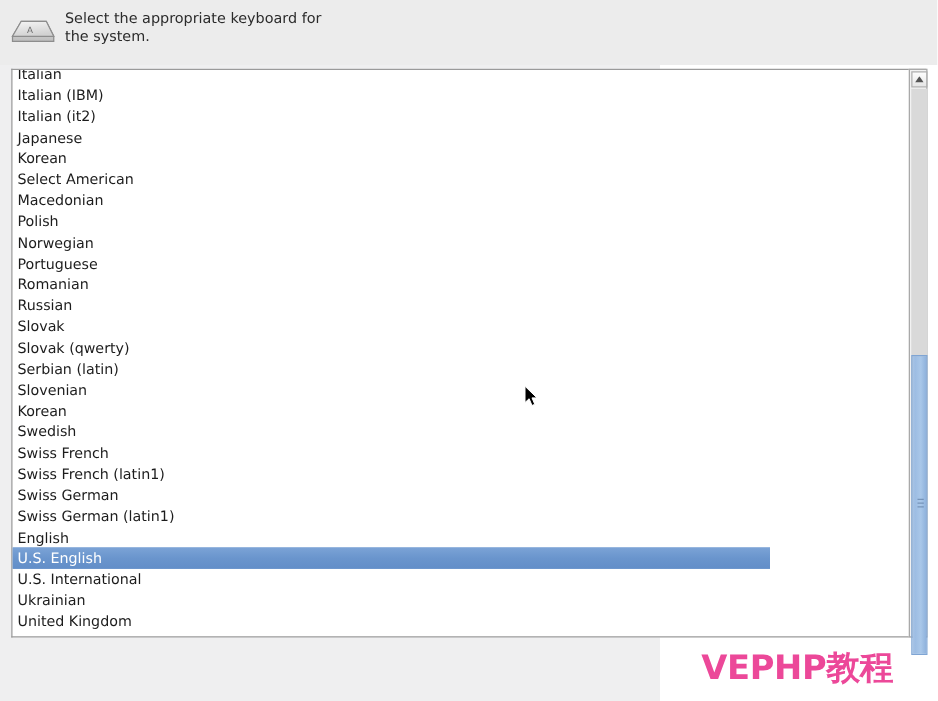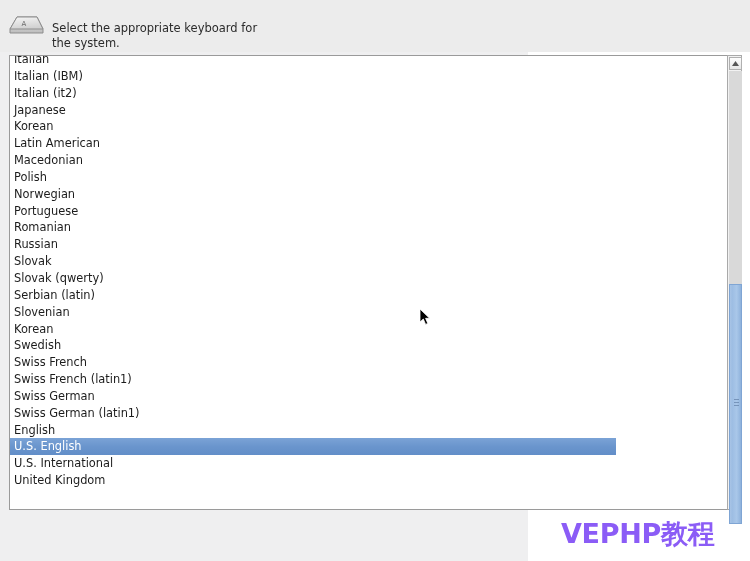--- a/index.html
+++ b/index.html
@@ -26,21 +26,21 @@
     align-items: flex-start;
   }
   #header-icon {
     width: 44px;
     height: 44px;
     margin: 2px 0 0 4px;
     flex: none;
     position: relative;
   }
   #header-text {
-    margin-top: 21px;
+    margin-top: 7px;
     margin-left: 4px;
     font-size: 11.5px;
     line-height: 15px;
     color: #2b2b2b;
   }
   #header-text div { white-space: pre; }
 
   
   #content-panel {
     position: absolute;
@@ -141,21 +141,21 @@
 
   
   #watermark {
     position: absolute;
     left: 561px;
     top: 516px;
     font-family: "DejaVu Sans", "Liberation Sans", sans-serif;
     font-weight: bold;
     font-size: 27px;
     letter-spacing: -0.3px;
-    color: #8b5cf6;
+    color: #ec4899;
     white-space: nowrap;
   }
 
   
   #cursor {
     position: absolute;
     left: 420px;
     top: 309px;
     width: 12px;
     height: 18px;
@@ -196,40 +196,41 @@
 
 <div id="content-panel"></div>
 
 <div id="listbox">
   <div id="list-scroll-area">
       <div class="list-item">Italian</div>
       <div class="list-item">Italian (IBM)</div>
       <div class="list-item">Italian (it2)</div>
       <div class="list-item">Japanese</div>
       <div class="list-item">Korean</div>
-      <div class="list-item">Latin American</div>
+      <div class="list-item">Select American</div>
       <div class="list-item">Macedonian</div>
       <div class="list-item">Polish</div>
       <div class="list-item">Norwegian</div>
       <div class="list-item">Portuguese</div>
       <div class="list-item">Romanian</div>
       <div class="list-item">Russian</div>
       <div class="list-item">Slovak</div>
       <div class="list-item">Slovak (qwerty)</div>
       <div class="list-item">Serbian (latin)</div>
       <div class="list-item">Slovenian</div>
       <div class="list-item">Korean</div>
       <div class="list-item">Swedish</div>
       <div class="list-item">Swiss French</div>
       <div class="list-item">Swiss French (latin1)</div>
       <div class="list-item">Swiss German</div>
       <div class="list-item">Swiss German (latin1)</div>
       <div class="list-item">English</div>
       <div class="list-item selected">U.S. English</div>
       <div class="list-item">U.S. International</div>
+      <div class="list-item">Ukrainian</div>
       <div class="list-item">United Kingdom</div>
     </div>
 </div>
 
 <div id="scrollbar">
   <div id="scroll-up-button">
     <svg width="7" height="5" viewBox="0 0 7 5">
       <polygon points="3.5,0 7,5 0,5" fill="#555555"></polygon>
     </svg>
   </div>

